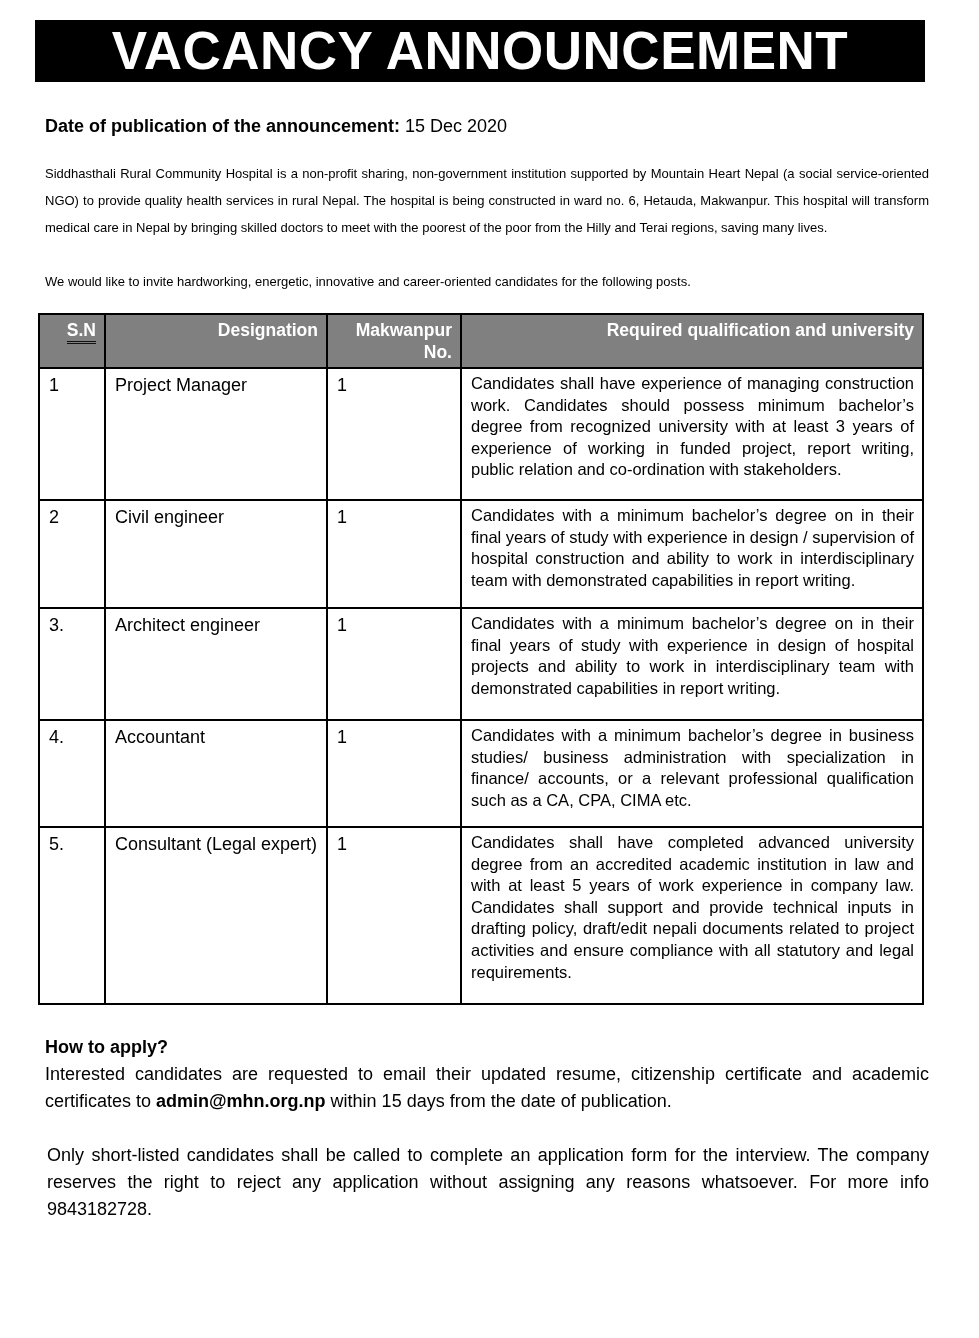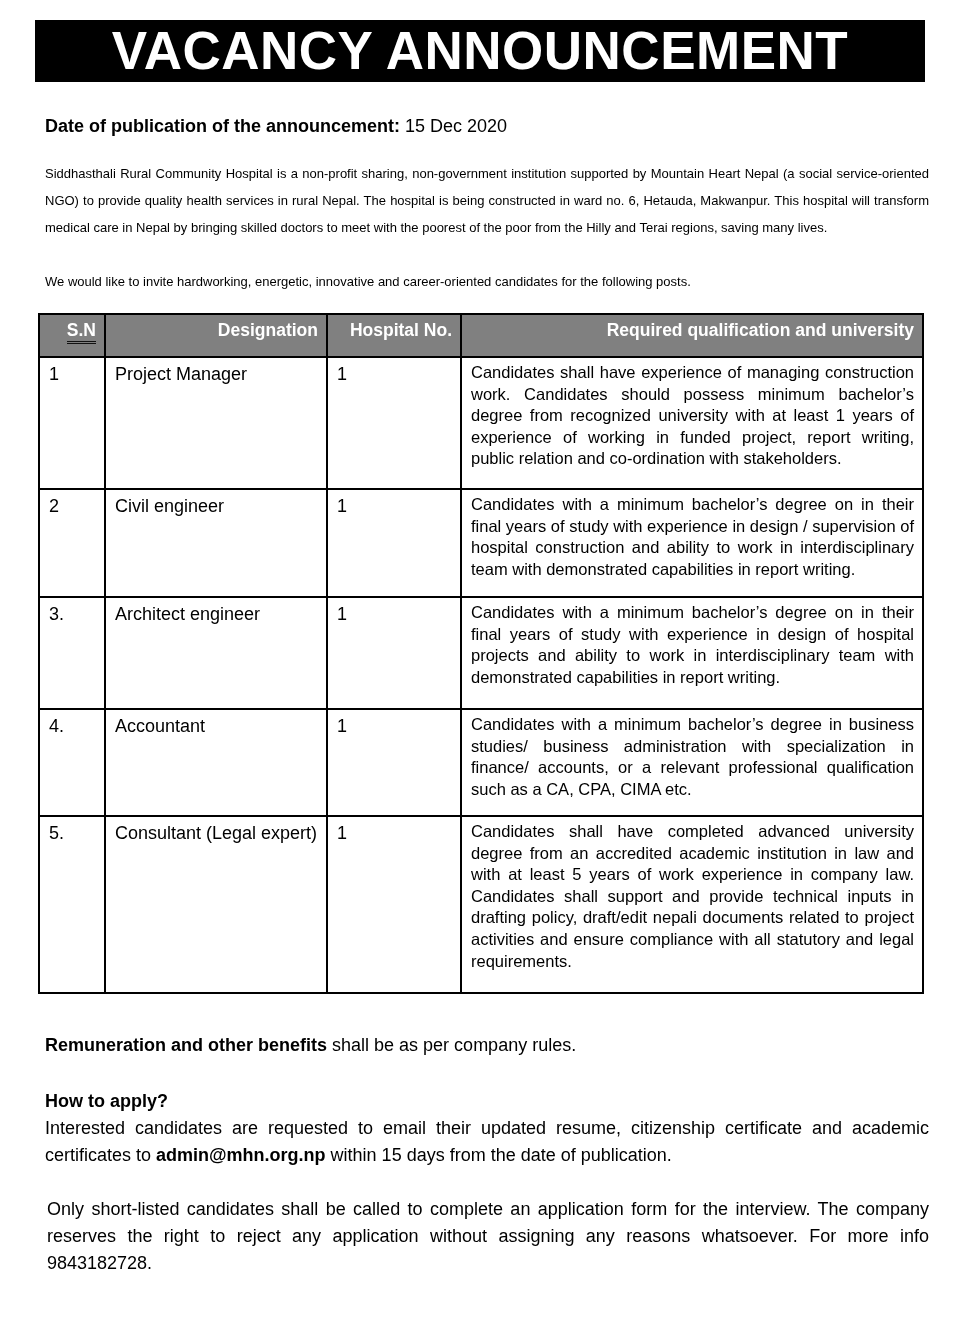--- a/index.html
+++ b/index.html
@@ -143,30 +143,30 @@
       <colgroup>
         <col class="col-sn">
         <col class="col-des">
         <col class="col-req">
         <col class="col-qual">
       </colgroup>
       <thead>
         <tr>
           <th><span class="sn-underline">S.N</span></th>
           <th>Designation</th>
-          <th>Hospital No.</th>
+          <th>Makwanpur No.</th>
           <th>Required qualification and university</th>
         </tr>
       </thead>
       <tbody>
         <tr class="row-1">
           <td class="cell-sn">1</td>
           <td class="cell-des">Project Manager</td>
           <td class="cell-req">1</td>
-          <td class="cell-qual">Candidates shall have experience of managing construction work. Candidates should possess minimum bachelor’s degree from recognized university with at least 1 years of experience of working in funded project, report writing, public relation and co-ordination with stakeholders.</td>
+          <td class="cell-qual">Candidates shall have experience of managing construction work. Candidates should possess minimum bachelor’s degree from recognized university with at least 3 years of experience of working in funded project, report writing, public relation and co-ordination with stakeholders.</td>
         </tr>
         <tr class="row-2">
           <td class="cell-sn">2</td>
           <td class="cell-des">Civil engineer</td>
           <td class="cell-req">1</td>
           <td class="cell-qual">Candidates with a minimum bachelor’s degree on in their final years of study with experience in design / supervision of hospital construction and ability to work in interdisciplinary team with demonstrated capabilities in report writing.</td>
         </tr>
         <tr class="row-3">
           <td class="cell-sn">3.</td>
           <td class="cell-des">Architect engineer</td>
@@ -181,23 +181,20 @@
         </tr>
         <tr class="row-5">
           <td class="cell-sn">5.</td>
           <td class="cell-des">Consultant (Legal expert)</td>
           <td class="cell-req">1</td>
           <td class="cell-qual">Candidates shall have completed advanced university degree from an accredited academic institution in law and with at least 5 years of work experience in company law. Candidates shall support and provide technical inputs in drafting policy, draft/edit nepali documents related to project activities and ensure compliance with all statutory and legal requirements.</td>
         </tr>
       </tbody>
     </table>
 
-    <div class="remuneration">
-      <span class="bold">Remuneration and other benefits</span><span> shall be as per company rules.</span>
-    </div>
 
     <p class="apply-heading">How to apply?</p>
 
     <p class="apply-par">
       <span>Interested candidates are requested to email their updated resume, citizenship certificate and academic certificates to </span><span class="bold">admin@mhn.org.np</span><span> within 15 days from the date of publication.</span>
     </p>
 
     <p class="closing-par">Only short-listed candidates shall be called to complete an application form for the interview. The company reserves the right to reject any application without assigning any reasons whatsoever. For more info 9843182728.</p>
 
   </div>

